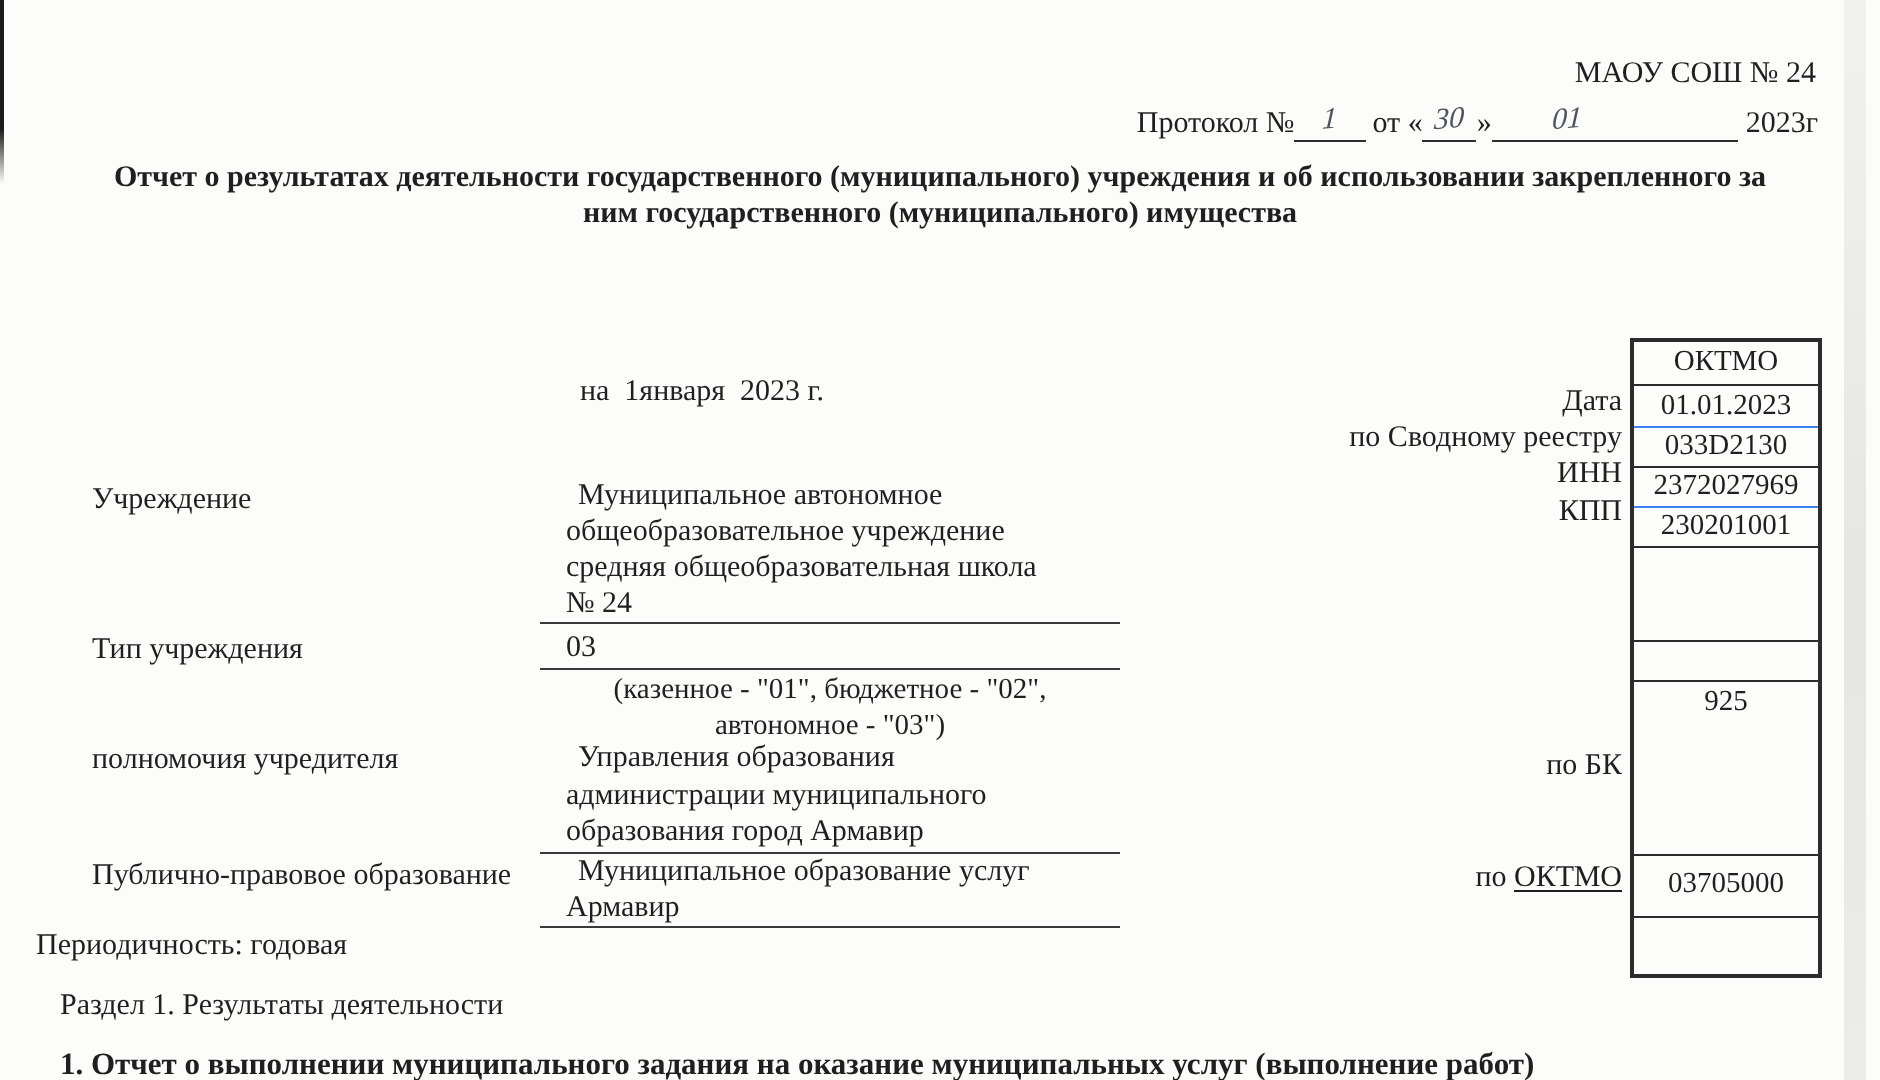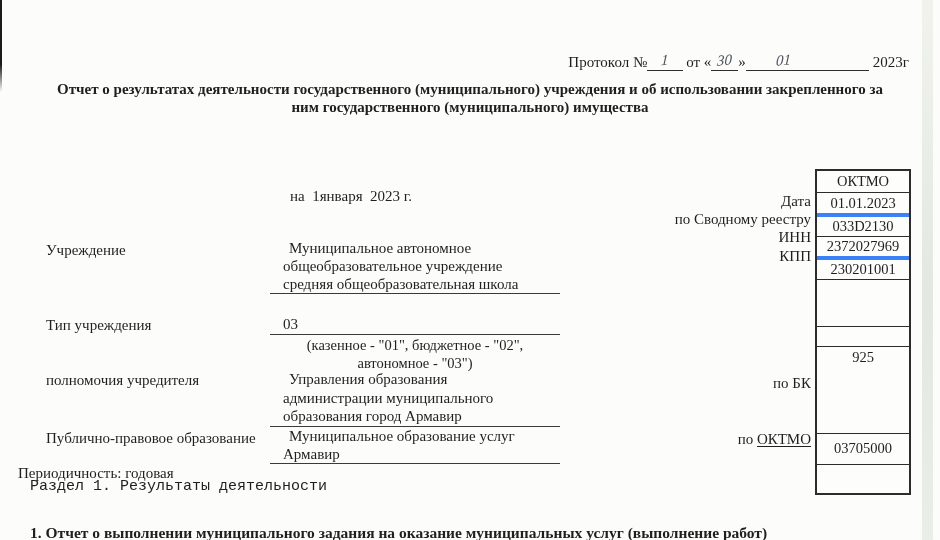--- a/index.html
+++ b/index.html
@@ -25,21 +25,21 @@
   .blank-no{width:36px;}
   .blank-day{width:27px;}
   .blank-month{width:123px;}
   .hw{font-style:italic;color:#4e545e;display:inline-block;transform:rotate(-5deg) skewX(-8deg);font-size:15px;}
 
   
   .doc-title{left:35px;right:35px;top:81px;text-align:center;font-weight:bold;font-size:15px;line-height:17.5px;}
 
   
   .codes{left:815px;top:169px;width:92px;border:2px solid #2c2c2c;background:rgba(255,255,255,.4);}
-  .codes .row{border-bottom:4px solid #3b82f6;text-align:center;font-size:14.5px;overflow:hidden;}
+  .codes .row{border-bottom:1px solid #3b82f6;text-align:center;font-size:14.5px;overflow:hidden;}
   .r-h{height:21px;line-height:21px;}
   .r-a{height:20px;line-height:20px;}
   .r-b{height:19px;line-height:19px;}
   .r-e1{height:46px;}
   .r-e2{height:19px;}
   .r-bk{height:86px;line-height:21px;}
   .r-ok{height:30px;line-height:29px;}
   .r-last{height:28px;border-bottom:none !important;}
   .codes .row.dark{border-bottom:1.5px solid #2c2c2c;}
 
@@ -56,20 +56,21 @@
   .footer-line{left:30px;top:523px;font-weight:bold;font-size:15.5px;line-height:20px;white-space:nowrap;}
 </style>
 </head>
 <body>
 
 <div class="page">
 
   <div class="abs edge-line-left"></div>
   <div class="abs edge-strip-right"></div>
 
+  <div class="abs t approval-line" style="top:28px;">МАОУ СОШ № 24</div>
 
   <div class="abs protocol">
     <span>Протокол №</span>
     <span class="blank blank-no"><span class="hw">1</span></span>
     <span style="padding-left:3px;">от «</span>
     <span class="blank blank-day"><span class="hw">30</span></span>
     <span>»</span>
     <span class="blank blank-month"><span class="hw" style="margin-right:48px;">01</span></span>
     <span style="padding-left:4px;">2023г</span>
   </div>
@@ -99,20 +100,21 @@
   <div class="side-label" style="top:229px;">ИНН</div>
   <div class="side-label" style="top:248px;">КПП</div>
   <div class="side-label" style="top:375px;">по БК</div>
   <div class="side-label" style="top:431px;"><span style="white-space:pre;">по </span><span class="u">ОКТМО</span></div>
 
   <div class="abs field-label" style="top:241px;">Учреждение</div>
   <div class="abs value-block" style="top:239px;">
     <div class="first nowrap">Муниципальное автономное</div>
     <div class="nowrap">общеобразовательное учреждение</div>
     <div class="nowrap">средняя общеобразовательная школа</div>
+    <div class="nowrap">№ 24</div>
   </div>
 
   <div class="abs field-label" style="top:316px;">Тип учреждения</div>
   <div class="abs value-block" style="top:315px;line-height:19px;">03</div>
   <div class="abs hint-block" style="top:337px;">
     <div class="nowrap">(казенное - "01", бюджетное - "02",</div>
     <div class="nowrap">автономное - "03")</div>
   </div>
 
   <div class="abs field-label" style="top:371px;">
@@ -124,17 +126,17 @@
     <div class="nowrap">образования город Армавир</div>
   </div>
 
   <div class="abs field-label" style="top:429px;">Публично-правовое образование</div>
   <div class="abs value-block" style="top:427px;">
     <div class="first nowrap">Муниципальное образование услуг</div>
     <div class="nowrap">Армавир</div>
   </div>
 
   <div class="abs t" style="left:18px;top:464px;">Периодичность: годовая</div>
-  <div class="abs t" style="left:30px;top:478px;font-family:Liberation Mono, monospace;">Раздел 1. Результаты деятельности</div>
+  <div class="abs t" style="left:30px;top:494px;">Раздел 1. Результаты деятельности</div>
 
   <div class="abs footer-line">1. Отчет о выполнении муниципального задания на оказание муниципальных услуг (выполнение работ)</div>
 
 </div>
 
 </body></html>

